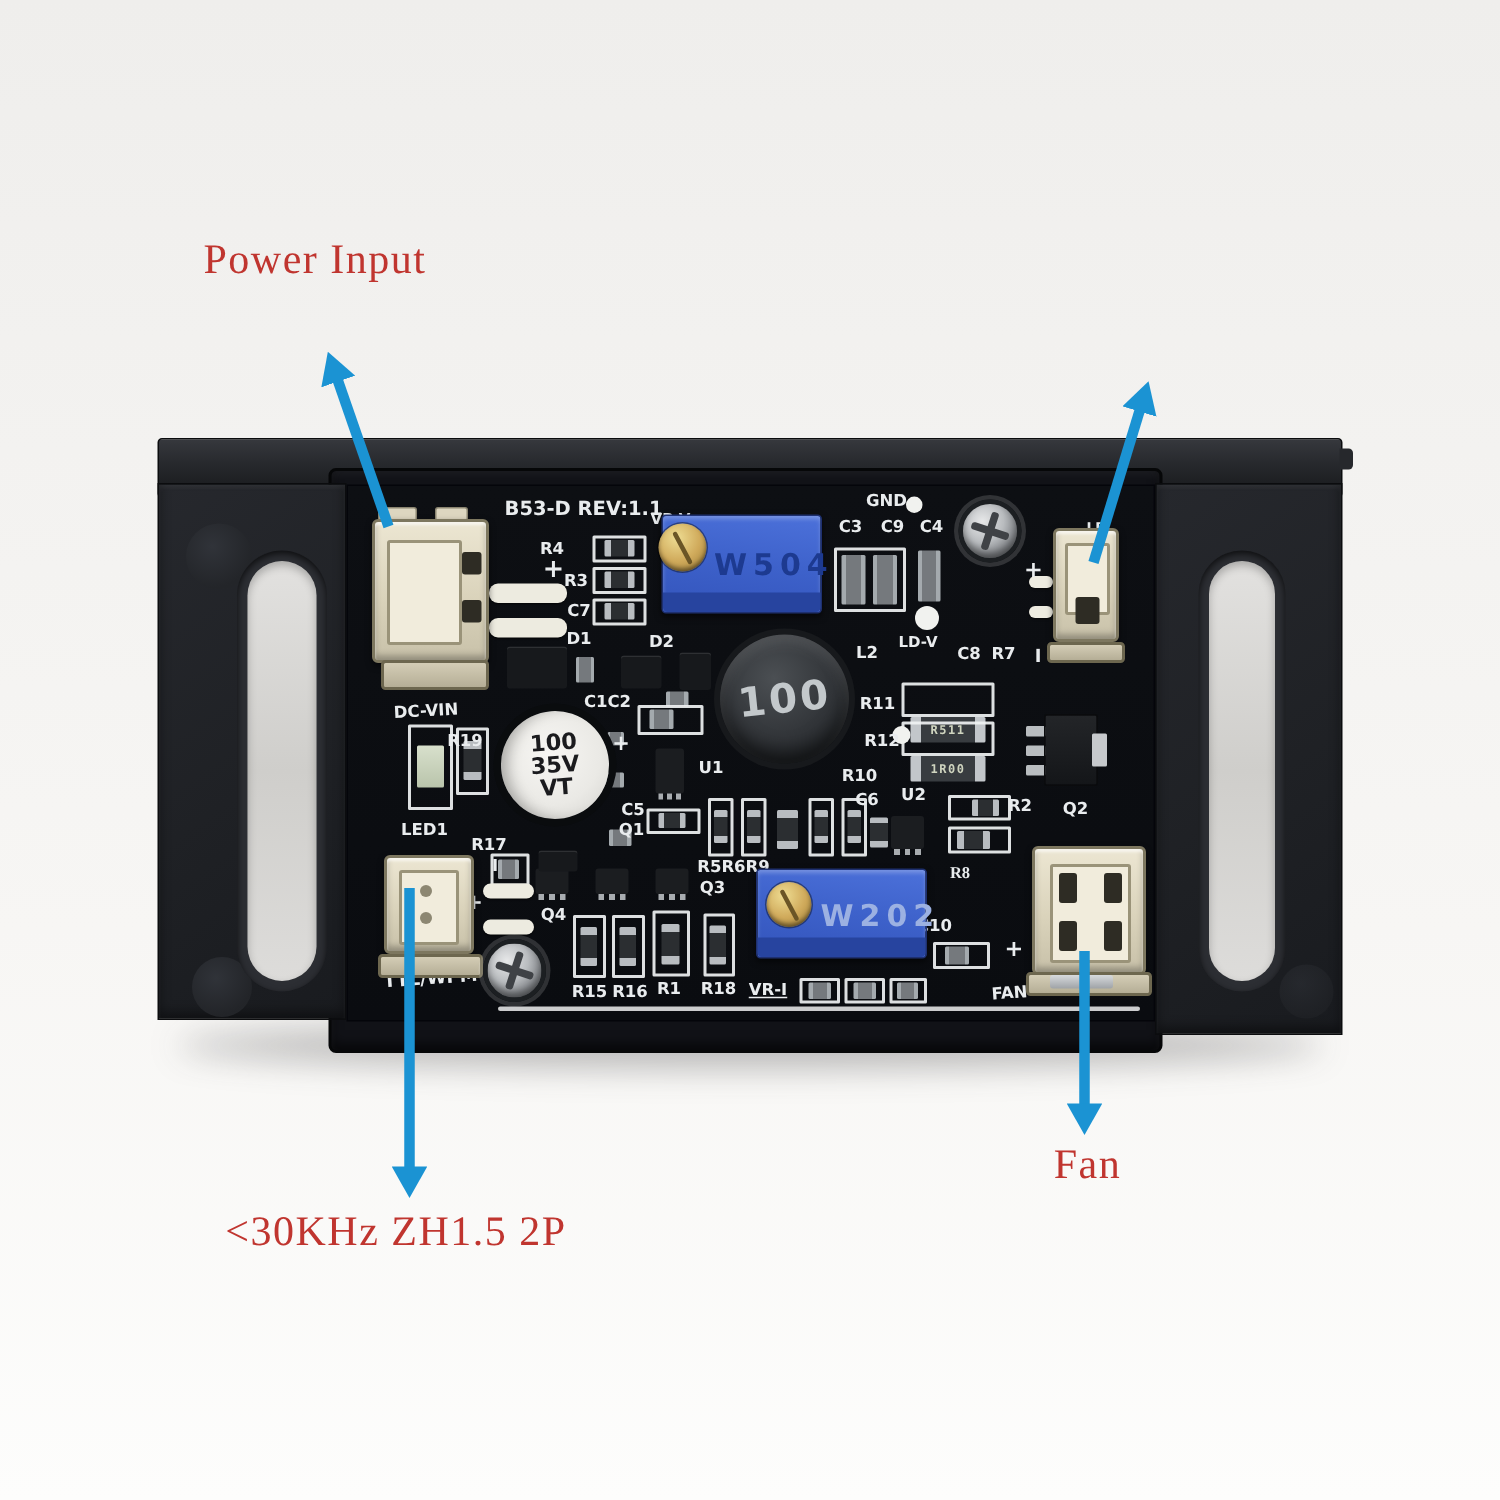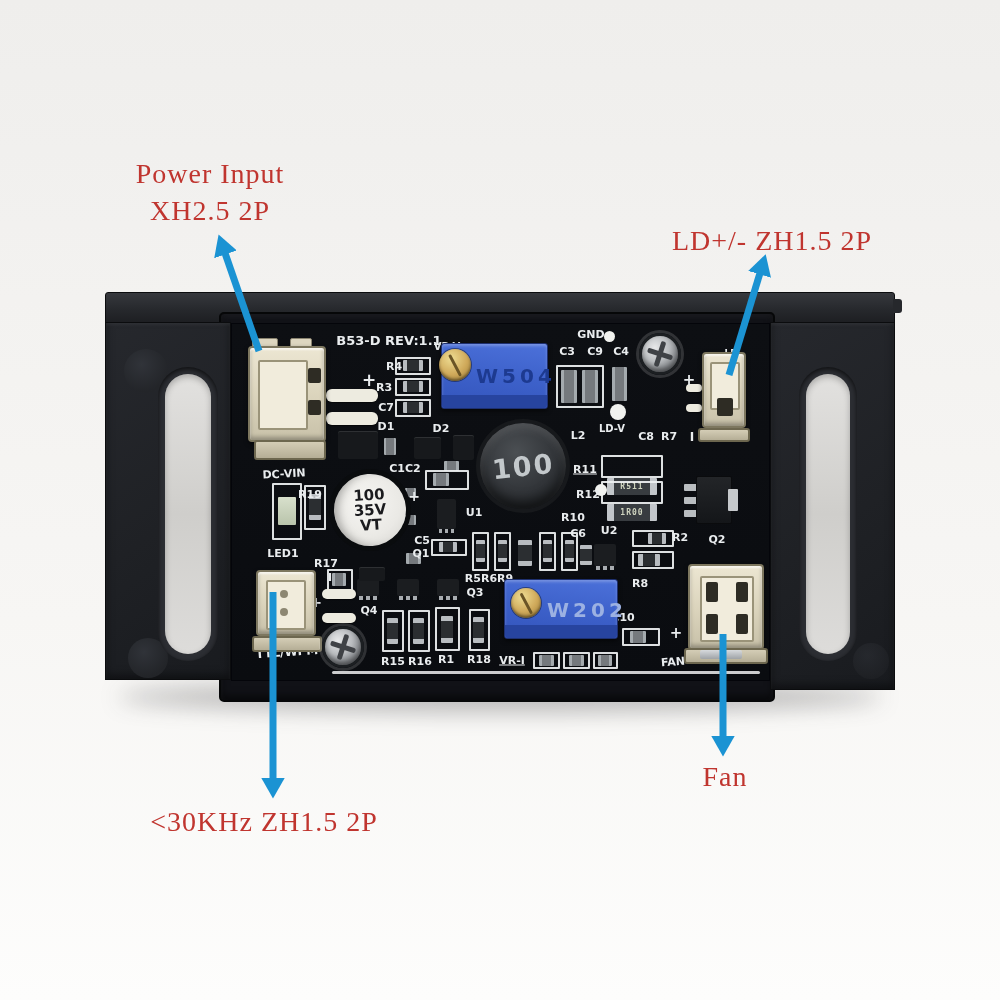--- a/index.html
+++ b/index.html
@@ -200,55 +200,55 @@
       <div class="smd smd-dot" style="left: 610px; top: 404px; width: 16px; height: 16px;"></div>
       <div class="smd smd-dot" style="left: 595px; top: 484px; width: 12px; height: 12px;"></div>
     </div>
   <div id="silk-layer" style="left:0;top:0;width:1000px;height:1000px;">
       <span class="silk" style="left: 389px; top: 340px; font-size: 13px; transform: translate(-50%, -50%) rotate(0deg);">B53-D REV:1.1</span>
       <span class="silk" style="left: 447px; top: 347px; font-size: 10px; transform: translate(-50%, -50%) rotate(0deg);">VR-V</span>
       <span class="silk" style="left: 591px; top: 334px; font-size: 11px; transform: translate(-50%, -50%) rotate(0deg);">GND</span>
       <span class="silk" style="left: 567px; top: 351px; font-size: 11px; transform: translate(-50%, -50%) rotate(0deg);">C3</span>
       <span class="silk" style="left: 595px; top: 351px; font-size: 11px; transform: translate(-50%, -50%) rotate(0deg);">C9</span>
       <span class="silk" style="left: 621px; top: 351px; font-size: 11px; transform: translate(-50%, -50%) rotate(0deg);">C4</span>
-      <span class="silk" style="left: 394px; top: 366px; font-size: 11px; transform: translate(-50%, -50%) rotate(0deg);">R4</span>
+      <span class="silk" style="left: 368px; top: 366px; font-size: 11px; transform: translate(-50%, -50%) rotate(0deg);">R4</span>
       <span class="silk" style="left: 369px; top: 380px; font-size: 17px; transform: translate(-50%, -50%) rotate(0deg);">+</span>
       <span class="silk" style="left: 384px; top: 387px; font-size: 11px; transform: translate(-50%, -50%) rotate(0deg);">R3</span>
       <span class="silk" style="left: 386px; top: 407px; font-size: 11px; transform: translate(-50%, -50%) rotate(0deg);">C7</span>
       <span class="silk" style="left: 386px; top: 426px; font-size: 11px; transform: translate(-50%, -50%) rotate(0deg);">D1</span>
       <span class="silk" style="left: 441px; top: 428px; font-size: 11px; transform: translate(-50%, -50%) rotate(0deg);">D2</span>
       <span class="silk" style="left: 578px; top: 435px; font-size: 11px; transform: translate(-50%, -50%) rotate(0deg);">L2</span>
       <span class="silk" style="left: 612px; top: 429px; font-size: 10px; transform: translate(-50%, -50%) rotate(0deg);">LD-V</span>
       <span class="silk" style="left: 646px; top: 436px; font-size: 11px; transform: translate(-50%, -50%) rotate(0deg);">C8</span>
       <span class="silk" style="left: 669px; top: 436px; font-size: 11px; transform: translate(-50%, -50%) rotate(0deg);">R7</span>
       <span class="silk" style="left: 692px; top: 437px; font-size: 12px; transform: translate(-50%, -50%) rotate(0deg);">I</span>
       <span class="silk" style="left: 731px; top: 353px; font-size: 9px; transform: translate(-50%, -50%) rotate(0deg);">LD</span>
       <span class="silk" style="left: 689px; top: 380px; font-size: 15px; transform: translate(-50%, -50%) rotate(0deg);">+</span>
       <span class="silk" style="left: 284px; top: 474px; font-size: 11px; transform: translate(-50%, -50%) rotate(-3deg);">DC-VIN</span>
       <span class="silk" style="left: 310px; top: 494px; font-size: 11px; transform: translate(-50%, -50%) rotate(0deg);">R19</span>
       <span class="silk" style="left: 405px; top: 468px; font-size: 11px; transform: translate(-50%, -50%) rotate(0deg);">C1C2</span>
       <span class="silk" style="left: 414px; top: 496px; font-size: 14px; transform: translate(-50%, -50%) rotate(0deg);">+</span>
       <span class="silk" style="left: 474px; top: 512px; font-size: 11px; transform: translate(-50%, -50%) rotate(0deg);">U1</span>
-      <span class="silk" style="left: 585px; top: 469px; font-size: 11px; transform: translate(-50%, -50%) rotate(0deg); text-decoration: underline;">R11</span>
+      <span class="silk" style="left: 585px; top: 469px; font-size: 11px; transform: translate(-50%, -50%) rotate(0deg);">R11</span>
       <span class="silk" style="left: 588px; top: 494px; font-size: 11px; transform: translate(-50%, -50%) rotate(0deg);">R12</span>
       <span class="silk" style="left: 573px; top: 517px; font-size: 11px; transform: translate(-50%, -50%) rotate(0deg);">R10</span>
       <span class="silk" style="left: 578px; top: 533px; font-size: 11px; transform: translate(-50%, -50%) rotate(0deg);">C6</span>
       <span class="silk" style="left: 609px; top: 530px; font-size: 11px; transform: translate(-50%, -50%) rotate(0deg);">U2</span>
       <span class="silk" style="left: 422px; top: 540px; font-size: 11px; transform: translate(-50%, -50%) rotate(0deg);">C5</span>
       <span class="silk" style="left: 421px; top: 553px; font-size: 11px; transform: translate(-50%, -50%) rotate(0deg);">Q1</span>
       <span class="silk" style="left: 283px; top: 553px; font-size: 11px; transform: translate(-50%, -50%) rotate(0deg);">LED1</span>
       <span class="silk" style="left: 326px; top: 563px; font-size: 11px; transform: translate(-50%, -50%) rotate(0deg);">R17</span>
       <span class="silk" style="left: 330px; top: 577px; font-size: 11px; transform: translate(-50%, -50%) rotate(0deg);">I</span>
       <span class="silk" style="left: 316px; top: 602px; font-size: 14px; transform: translate(-50%, -50%) rotate(0deg);">+</span>
       <span class="silk" style="left: 489px; top: 578px; font-size: 11px; transform: translate(-50%, -50%) rotate(0deg);">R5R6R9</span>
       <span class="silk" style="left: 475px; top: 592px; font-size: 11px; transform: translate(-50%, -50%) rotate(0deg);">Q3</span>
       <span class="silk" style="left: 369px; top: 610px; font-size: 11px; transform: translate(-50%, -50%) rotate(0deg);">Q4</span>
       <span class="silk" style="left: 680px; top: 537px; font-size: 11px; transform: translate(-50%, -50%) rotate(0deg);">R2</span>
       <span class="silk" style="left: 717px; top: 539px; font-size: 11px; transform: translate(-50%, -50%) rotate(0deg);">Q2</span>
-      <span class="silk" style="left: 640px; top: 583px; font-size: 11px; transform: translate(-50%, -50%) rotate(0deg);">R8</span>
+      <span class="silk" style="left: 640px; top: 583px; font-size: 11px; transform: translate(-50%, -50%) rotate(0deg); font-family: Liberation Serif, serif;">R8</span>
       <span class="silk" style="left: 393px; top: 661px; font-size: 11px; transform: translate(-50%, -50%) rotate(0deg);">R15</span>
       <span class="silk" style="left: 420px; top: 661px; font-size: 11px; transform: translate(-50%, -50%) rotate(0deg);">R16</span>
       <span class="silk" style="left: 446px; top: 659px; font-size: 11px; transform: translate(-50%, -50%) rotate(0deg);">R1</span>
       <span class="silk" style="left: 479px; top: 659px; font-size: 11px; transform: translate(-50%, -50%) rotate(0deg);">R18</span>
       <span class="silk" style="left: 512px; top: 660px; font-size: 11px; transform: translate(-50%, -50%) rotate(0deg); text-decoration: underline;">VR-I</span>
       <span class="silk" style="left: 623px; top: 617px; font-size: 11px; transform: translate(-50%, -50%) rotate(0deg);">C10</span>
       <span class="silk" style="left: 676px; top: 633px; font-size: 15px; transform: translate(-50%, -50%) rotate(0deg);">+</span>
       <span class="silk" style="left: 673px; top: 662px; font-size: 11px; transform: translate(-50%, -50%) rotate(-4deg);">FAN</span>
       <span class="silk" style="left: 287px; top: 652px; font-size: 12px; transform: translate(-50%, -50%) rotate(-4deg);">TTL/WPM</span>
     </div>
@@ -328,24 +328,20 @@
       </marker>
     </defs>
   <line x1="259" y1="351" x2="225" y2="253" stroke="#1b93d3" stroke-width="7" marker-end="url(#ah)"></line>
       <line x1="729" y1="375" x2="760" y2="273" stroke="#1b93d3" stroke-width="7" marker-end="url(#ah)"></line>
       <line x1="273" y1="592" x2="273" y2="779" stroke="#1b93d3" stroke-width="7" marker-end="url(#ah)"></line>
       <line x1="723" y1="634" x2="723" y2="737" stroke="#1b93d3" stroke-width="7" marker-end="url(#ah)"></line>
     </svg>
   <div id="annotation-layer" style="left:0;top:0;width:823px;height:1000px;">
       <div class="annotation" style="left: 114px; top: 155px; width: 192px; color: rgb(192, 53, 47);">
         <div class="annotation-line">Power Input</div>
-        <div class="annotation-line">XH2.5 2P</div>
-      </div>
-      <div class="annotation" style="left: 654px; top: 222px; width: 236px; color: rgb(192, 53, 47);">
-        <div class="annotation-line">LD+/- ZH1.5 2P</div>
       </div>
       <div class="annotation" style="left: 124px; top: 803px; width: 280px; color: rgb(192, 53, 47);">
         <div class="annotation-line">&lt;30KHz ZH1.5 2P</div>
       </div>
       <div class="annotation" style="left: 650px; top: 758px; width: 150px; color: rgb(192, 53, 47);">
         <div class="annotation-line">Fan</div>
       </div>
     </div>
 
 </div>

